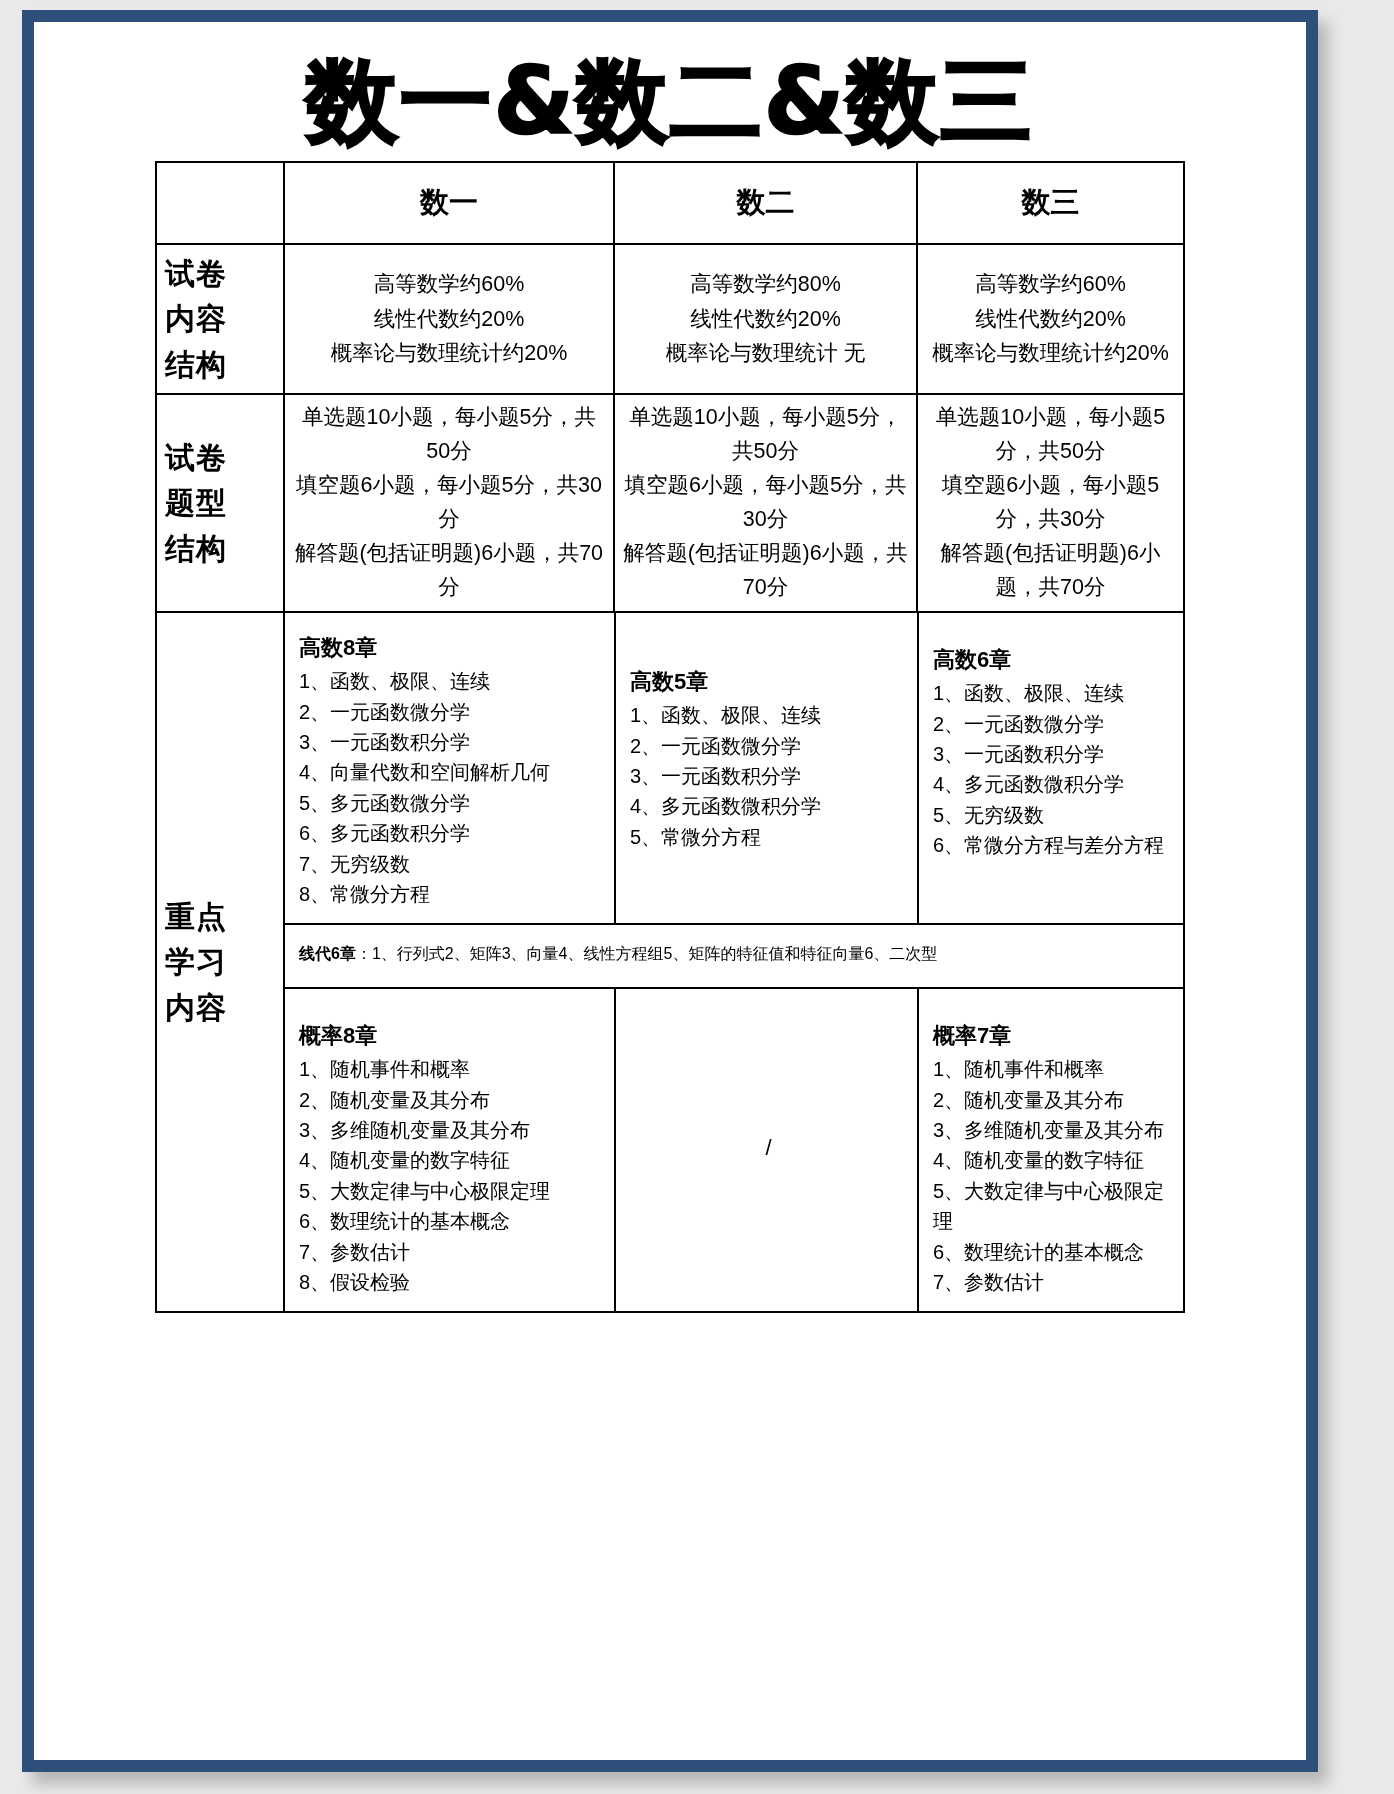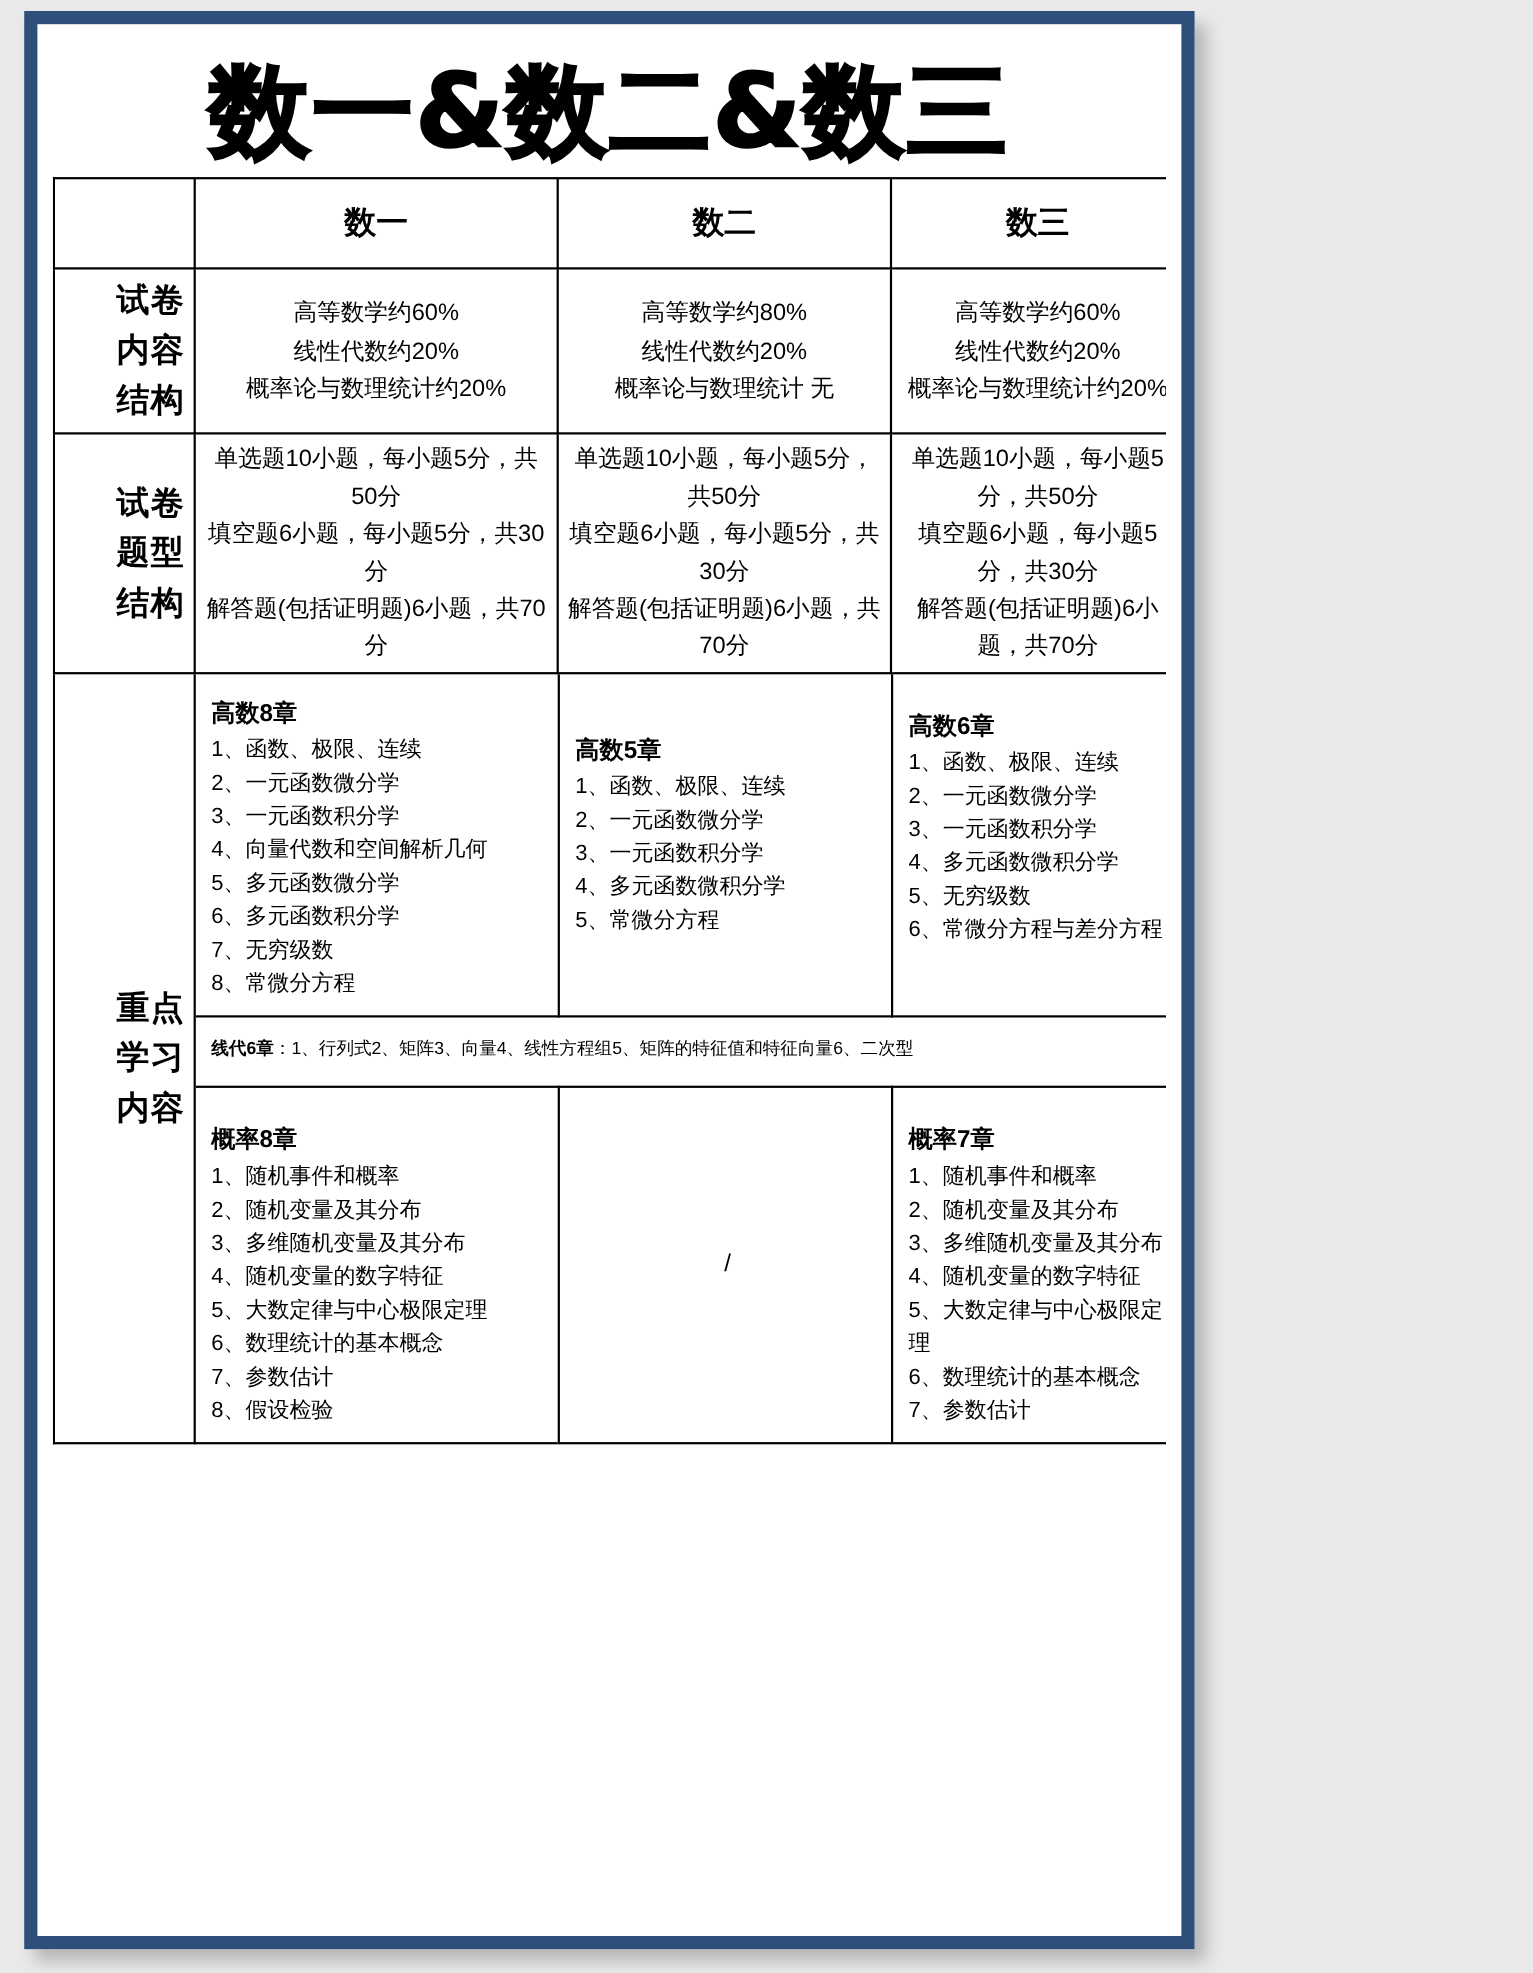--- a/index.html
+++ b/index.html
@@ -12,21 +12,21 @@
     height: 1794px;
     font-family: "Liberation Sans", "DejaVu Sans", sans-serif;
     overflow: hidden;
   }
 
   
   .page {
     position: absolute;
     left: 22px;
     top: 10px;
-    width: 1064px;
+    width: 1296px;
     height: 1762px;
     background: #ffffff;
     box-shadow: 10px 12px 14px rgba(0,0,0,0.22);
   }
   .blue-frame {
     position: absolute;
     left: 0;
     top: 0;
     right: 0;
     bottom: 0;
@@ -79,21 +79,21 @@
 
   .hdr-blank { height: 82px; }
   .hdr {
     text-align: center;
     font-size: 29px;
     font-weight: bold;
     height: 82px;
   }
 
   .rowlabel {
-    text-align: right;
+    text-align: left;
     font-size: 30px;
     font-weight: bold;
     line-height: 1.52;
     letter-spacing: 1px;
   }
 
   .cellcenter {
     text-align: center;
     font-size: 21.5px;
     line-height: 1.62;

